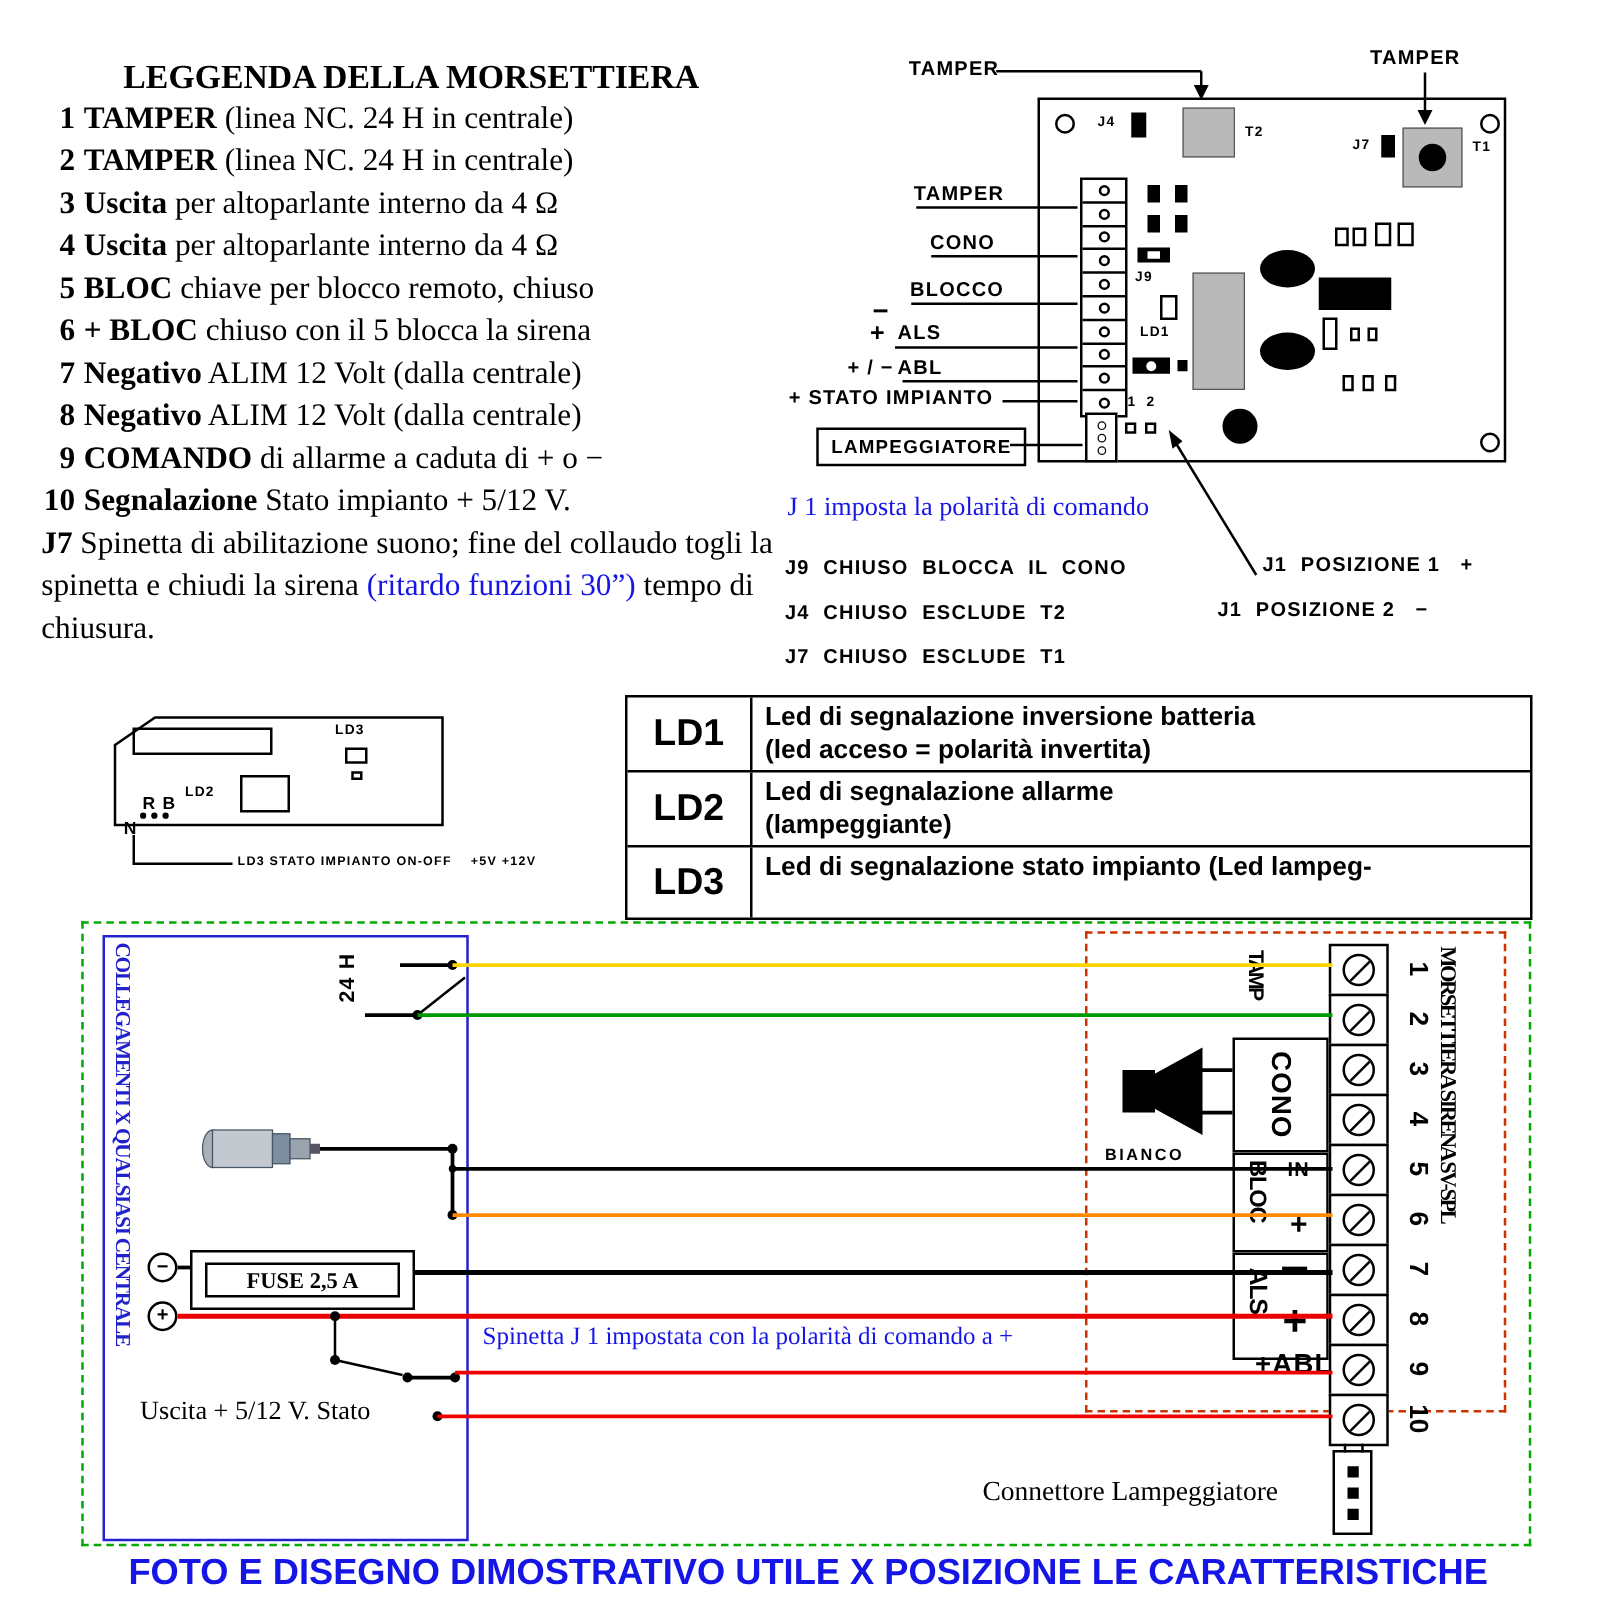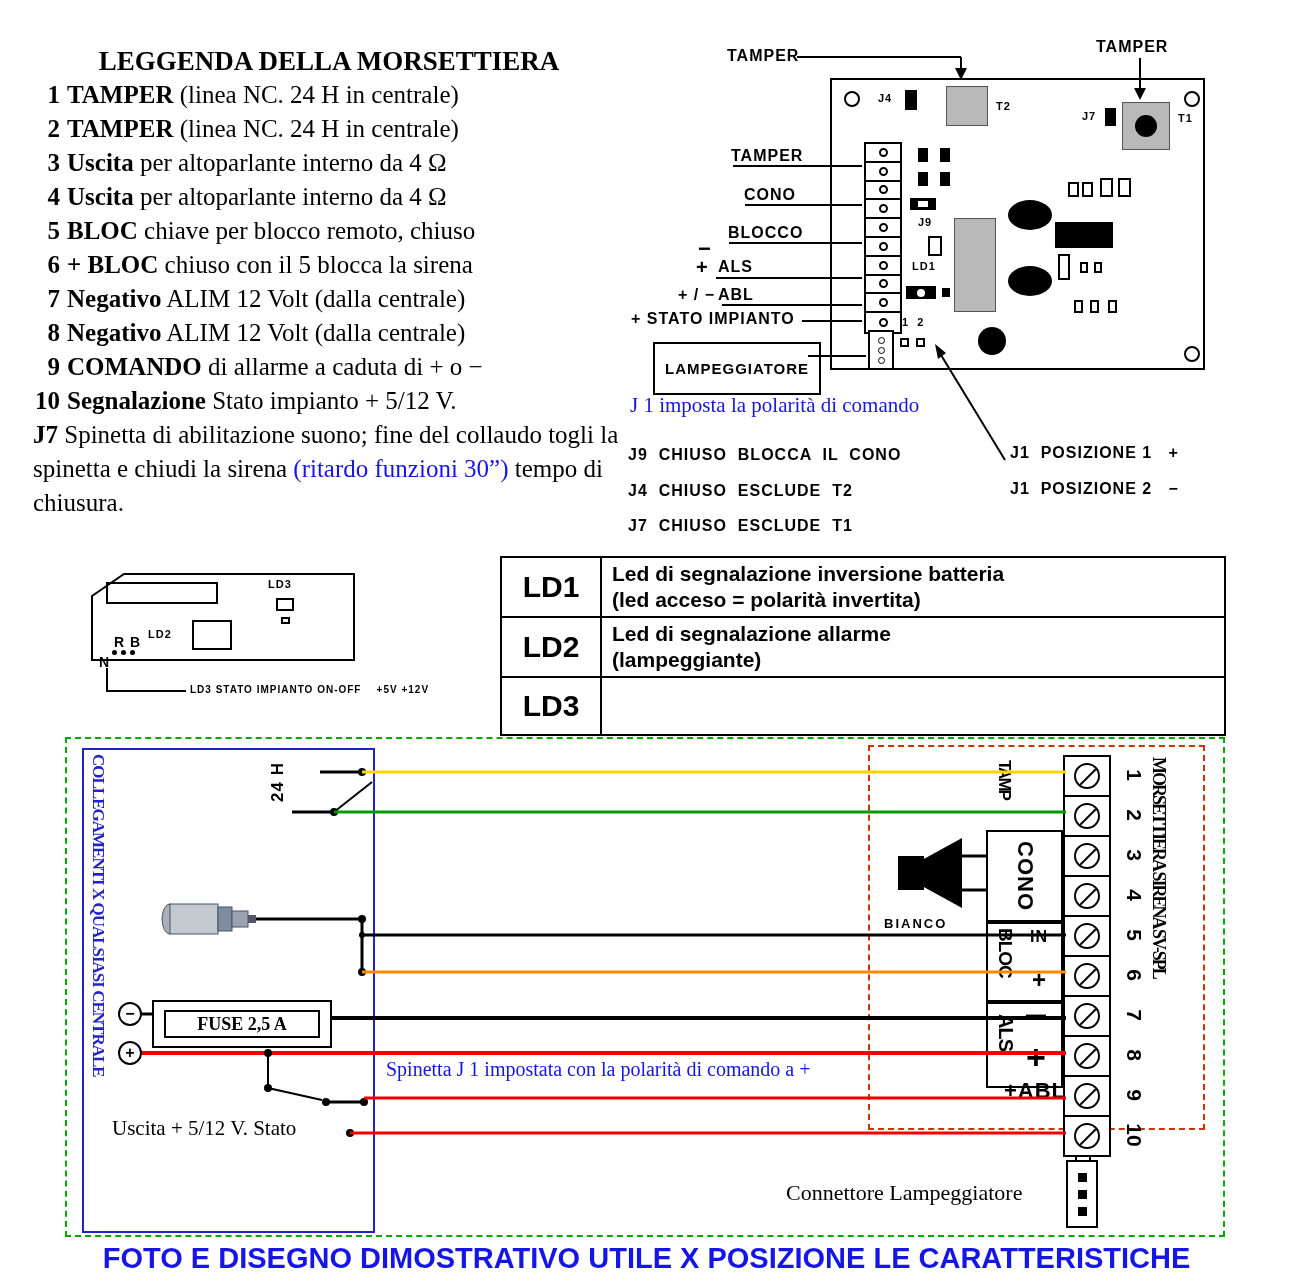--- a/index.html
+++ b/index.html
@@ -30,21 +30,21 @@
   .board{left:830px;top:78px;width:375px;height:292px;border:2px solid #000;background:#fff}
   .hole{width:16px;height:16px;border:2px solid #000;border-radius:50%;background:#fff}
   .bighole{width:28px;height:28px;border-radius:50%;background:#000}
   .gray{background:#b9b9b9;border:1px solid #555}
   .chipb{background:#000}
   .padw{background:#fff;border:2px solid #000}
   .tstrip{display:grid;grid-template-rows:repeat(10,1fr);border:2px solid #000;background:#fff}
   .tstrip>div{border-bottom:2px solid #000;display:flex;align-items:center;justify-content:center}
   .tstrip>div:last-child{border-bottom:none}
   .tstrip i{display:block;width:9px;height:9px;border:2px solid #000;border-radius:50%}
-  .lampbox{border:2px solid #000;padding:16px 10px;font-size:15px;font-weight:bold;letter-spacing:1px;background:#fff}
+  .lampbox{border:2px solid #000;padding:5px 10px;font-size:15px;font-weight:bold;letter-spacing:1px;background:#fff}
 
   
   .ldtable{left:500px;top:556px;width:726px;border:2px solid #000;background:#fff}
   .ldrow{display:flex;border-bottom:2px solid #000;min-height:56px}
   .ldrow:last-child{border-bottom:none}
   .ldlabel{width:100px;border-right:2px solid #000;display:flex;align-items:center;justify-content:center;font-size:30px;font-weight:bold}
   .lddesc{padding:3px 10px;font-size:21px;font-weight:bold;line-height:26px}
 
   
   .greenbox{left:65px;top:737px;width:1160px;height:500px;border:2px dashed #00aa00}
@@ -139,21 +139,21 @@
         </div>
     </div>
 
     <span class="abs chipb" style="left:86px;top:68px;width:10px;height:14px"></span>
     <span class="abs chipb" style="left:108px;top:68px;width:10px;height:14px"></span>
     <span class="abs chipb" style="left:86px;top:92px;width:10px;height:14px"></span>
     <span class="abs chipb" style="left:108px;top:92px;width:10px;height:14px"></span>
     <span class="abs chipb" style="left:78px;top:118px;width:26px;height:12px;display:flex;align-items:center;justify-content:center">
         <span style="width:10px;height:6px;background:#fff;display:block"></span>
       </span>
-    <span class="abs plbl" style="left:86px;top:136px">J9</span>
+    <span class="abs plbl" style="left:76px;top:136px">J9</span>
     <span class="abs padw" style="left:96px;top:156px;width:14px;height:20px"></span>
     <span class="abs plbl" style="left:80px;top:180px">LD1</span>
     <span class="abs chipb" style="left:74px;top:206px;width:30px;height:13px;display:flex;align-items:center;justify-content:center">
         <span style="width:8px;height:8px;border-radius:50%;background:#fff;display:block"></span>
       </span>
     <span class="abs chipb" style="left:110px;top:208px;width:8px;height:9px"></span>
     <span class="abs gray" style="left:122px;top:138px;width:42px;height:94px"></span>
     <span class="abs chipb" style="left:176px;top:120px;width:44px;height:30px;border-radius:50%"></span>
     <span class="abs chipb" style="left:176px;top:186px;width:44px;height:30px;border-radius:50%"></span>
     <span class="abs padw" style="left:236px;top:102px;width:11px;height:15px"></span>
@@ -189,40 +189,41 @@
   <span class="abs lbl" style="left:678px;top:286px">+ / −</span>
   <span class="abs lbl" style="left:718px;top:286px">ABL</span>
   <span class="abs lbl" style="left:631px;top:310px">+ STATO IMPIANTO</span>
   <span class="abs lampbox" style="left:653px;top:342px">LAMPEGGIATORE</span>
 
   <span class="abs serif blue" style="left:630px;top:393px;font-size:21px">J 1 imposta la polarità di comando</span>
   <span class="abs lbl" style="left:628px;top:446px">J9  CHIUSO  BLOCCA  IL  CONO</span>
   <span class="abs lbl" style="left:628px;top:482px">J4  CHIUSO  ESCLUDE  T2</span>
   <span class="abs lbl" style="left:628px;top:517px">J7  CHIUSO  ESCLUDE  T1</span>
   <span class="abs lbl" style="left:1010px;top:444px">J1  POSIZIONE 1   +</span>
-  <span class="abs lbl" style="left:1010px;top:480px">J1  POSIZIONE 2   −</span>
+  <span class="abs lbl" style="left:974px;top:480px">J1  POSIZIONE 2   −</span>
 
   <div class="abs ldtable sans">
     <div class="ldrow">
       <div class="ldlabel">LD1</div>
       <div class="lddesc">
           <div>Led di segnalazione inversione batteria</div>
           <div>(led acceso = polarità invertita)</div>
         </div>
     </div>
     <div class="ldrow">
       <div class="ldlabel">LD2</div>
       <div class="lddesc">
           <div>Led di segnalazione allarme</div>
           <div>(lampeggiante)</div>
         </div>
     </div>
     <div class="ldrow">
       <div class="ldlabel">LD3</div>
       <div class="lddesc">
+          <div>Led di segnalazione stato impianto (Led lampeg-</div>
         </div>
     </div>
   </div>
 
   <div class="abs padw" style="left:106px;top:582px;width:112px;height:22px"></div>
   <span class="abs plbl" style="left:268px;top:578px">LD3</span>
   <span class="abs padw" style="left:276px;top:598px;width:18px;height:13px"></span>
   <span class="abs padw" style="left:281px;top:617px;width:9px;height:7px"></span>
   <span class="abs plbl" style="left:148px;top:628px">LD2</span>
   <span class="abs padw" style="left:192px;top:620px;width:40px;height:30px"></span>

